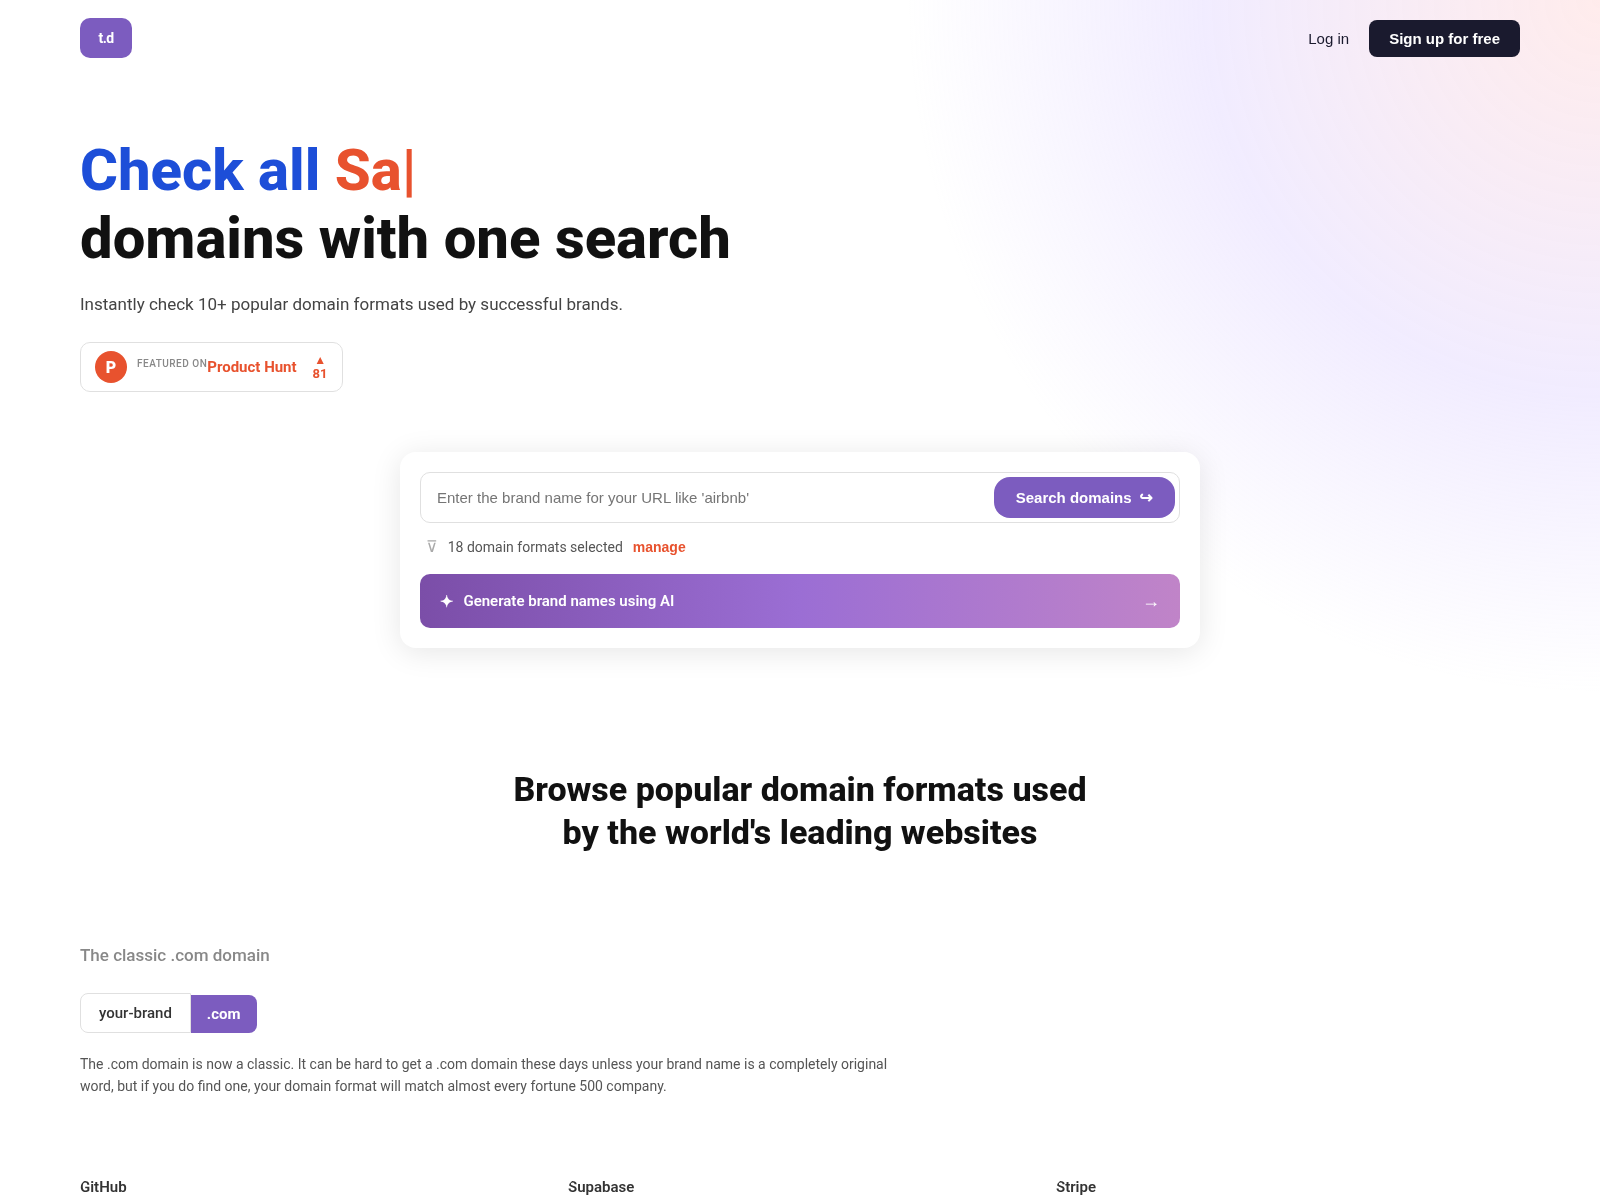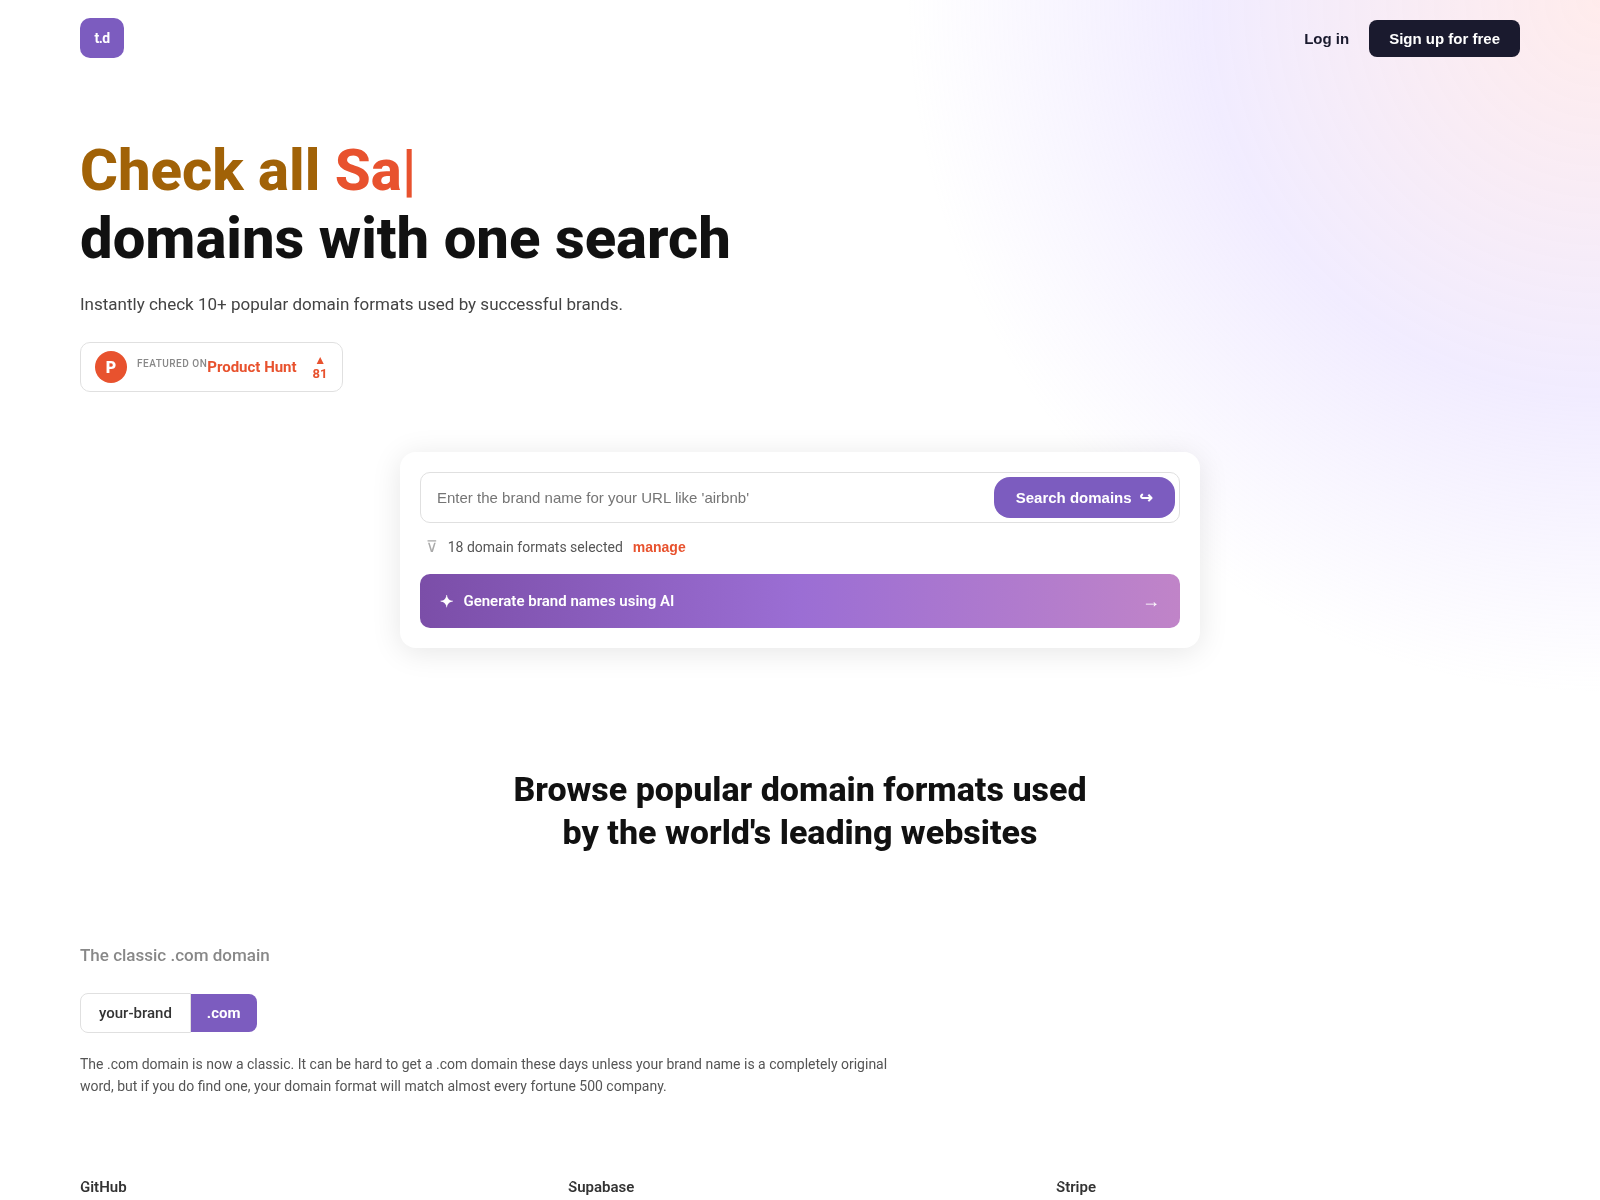--- a/index.html
+++ b/index.html
@@ -27,38 +27,38 @@
       z-index: 10;
       display: flex;
       align-items: center;
       justify-content: space-between;
       padding: 18px 80px;
     }
     .logo {
       display: flex;
       align-items: center;
       justify-content: center;
-      width: 44px; height: 40px;
+      width: 52px; height: 40px;
       background: #7c5cbf;
       border-radius: 10px;
       color: white;
       font-weight: 700;
       font-size: 14px;
       letter-spacing: -0.5px;
     }
     .nav-right {
       display: flex;
       align-items: center;
       gap: 20px;
     }
     .nav-login {
       background: none;
       border: none;
       font-size: 15px;
-      font-weight: 700;
+      font-weight: 400;
       color: #1a1a2e;
       cursor: pointer;
     }
     .nav-signup {
       background: #1a1a2e;
       color: white;
       border: none;
       border-radius: 8px;
       padding: 10px 20px;
       font-size: 15px;
@@ -271,21 +271,21 @@
       padding: 0 80px 40px;
     }
     .domain-label {
       font-size: 17px;
       font-weight: 500;
       color: #888;
       margin-bottom: 28px;
     }
     .domain-pill-row {
       display: flex;
-      align-items: center;
+      align-items: flex-end;
       margin-bottom: 20px;
     }
     .domain-pill-brand {
       background: white;
       border: 1.5px solid #e0e0e0;
       border-radius: 8px 0 0 8px;
       padding: 10px 18px;
       font-size: 15px;
       color: #333;
       font-weight: 500;
@@ -332,21 +332,21 @@
 <nav>
   <div class="logo">t.d</div>
   <div class="nav-right">
     <button class="nav-login">Log in</button>
     <button class="nav-signup">Sign up for free</button>
   </div>
 </nav>
 
 <section class="hero">
   <div>
-    <span style="font-size:58px;font-weight:800;color:#a16207;">Check all </span><span class="hero-title-highlight" style="font-size:58px;font-weight:800;">Sa|</span>
+    <span style="font-size:58px;font-weight:800;color:#1d4ed8;">Check all </span><span class="hero-title-highlight" style="font-size:58px;font-weight:800;">Sa|</span>
   </div>
   <div class="hero-title-line2">domains with one search</div>
   <p class="hero-subtitle">Instantly check 10+ popular domain formats used by successful brands.</p>
 
   
   <div class="ph-badge">
     <div class="ph-icon">P</div>
     <div class="ph-text">
       <span class="ph-featured-on">FEATURED ON</span>
       <span class="ph-product-hunt">Product Hunt</span>

